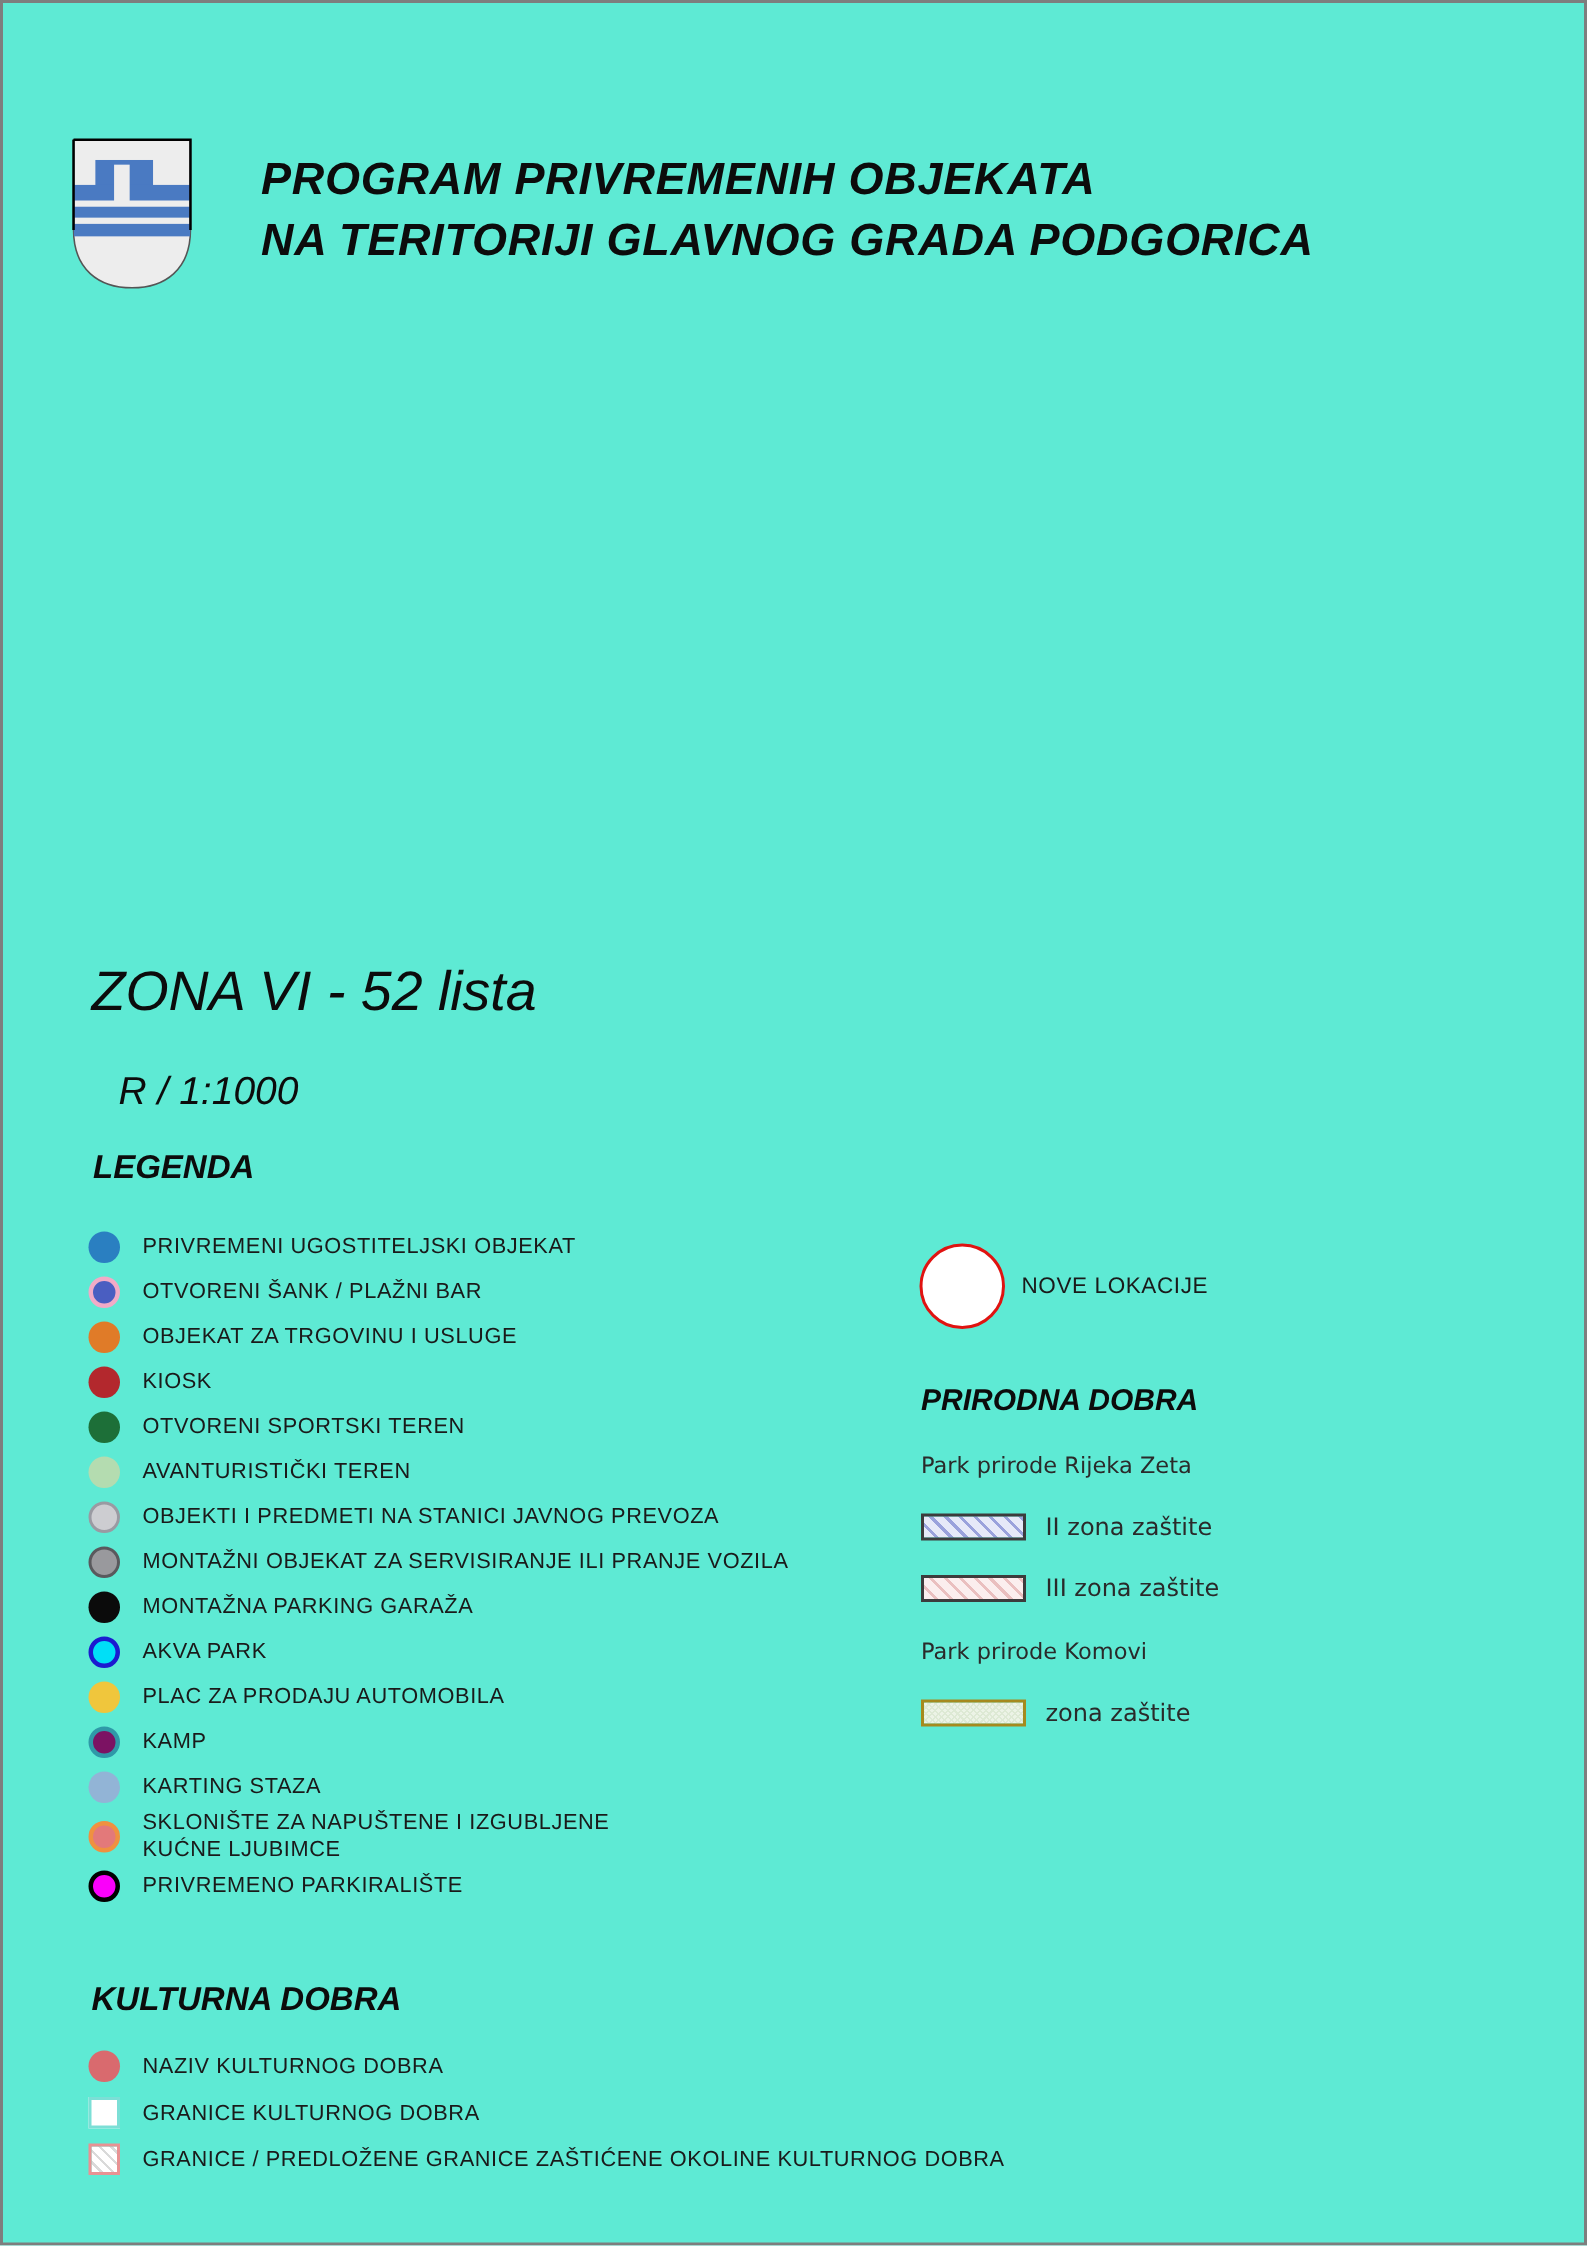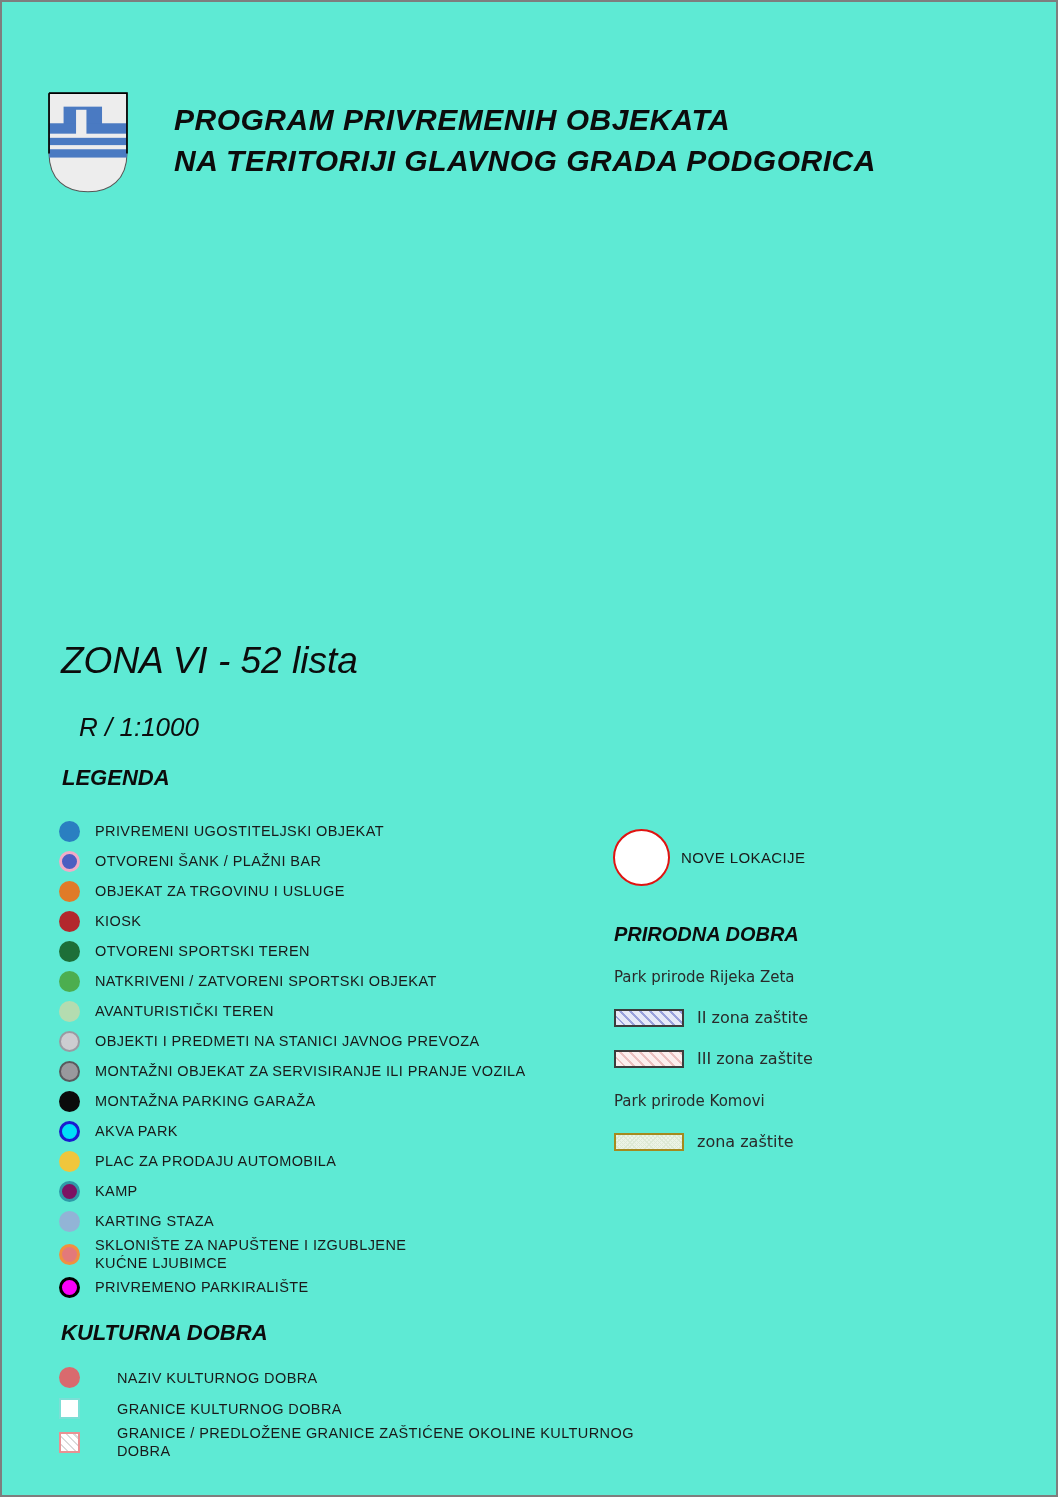--- a/index.html
+++ b/index.html
@@ -53,21 +53,21 @@
   .pd-row { display:flex; align-items:center; margin-top:22px;text-align:center; }
   .pd-swatch { width:70px; height:18px; border:2px solid #3c3c3c; flex:0 0 auto; }
   .pd-lbl { margin-left:13px; font-size:16px; color:#2a2a2a; }
   .pd-gap { height:24px; }
   
   .kulturna-heading {
     position:absolute; left:59px; top:1318px;
     font-style:italic; font-weight:bold; font-size:22px; color:#0c0c0c;
   }
   .kulturna-list { position:absolute; left:57px; top:1360px; width:620px; }
-  .kulturna-list .row { min-height:31px;gap:22px; }
+  .kulturna-list .row { min-height:31px; }
 </style>
 </head>
 <body>
 
 <div class="page">
 
   <div class="logo">
     <svg width="80" height="101" viewBox="0 0 77 97">
       <defs>
         <clipPath id="shieldClip">
@@ -111,24 +111,20 @@
       </div>
       <div class="row">
         <span class="marker circle" style="background: rgb(179, 40, 45);"></span>
         <div class="lbl">KIOSK</div>
       </div>
       <div class="row">
         <span class="marker circle" style="background: rgb(29, 111, 56);"></span>
         <div class="lbl">OTVORENI SPORTSKI TEREN</div>
       </div>
       <div class="row">
-        <span class="marker circle" style="background: rgb(76, 174, 79);"></span>
-        <div class="lbl">NATKRIVENI / ZATVORENI SPORTSKI OBJEKAT</div>
-      </div>
-      <div class="row">
         <span class="marker circle" style="background: rgb(180, 220, 176);"></span>
         <div class="lbl">AVANTURISTIČKI TEREN</div>
       </div>
       <div class="row">
         <span class="marker circle" style="background: rgb(205, 205, 209); border: 2px solid rgb(154, 154, 162);"></span>
         <div class="lbl">OBJEKTI I PREDMETI NA STANICI JAVNOG PREVOZA</div>
       </div>
       <div class="row">
         <span class="marker circle" style="background: rgb(153, 153, 157); border: 2px solid rgb(89, 89, 93);"></span>
         <div class="lbl">MONTAŽNI OBJEKAT ZA SERVISIRANJE ILI PRANJE VOZILA</div>

